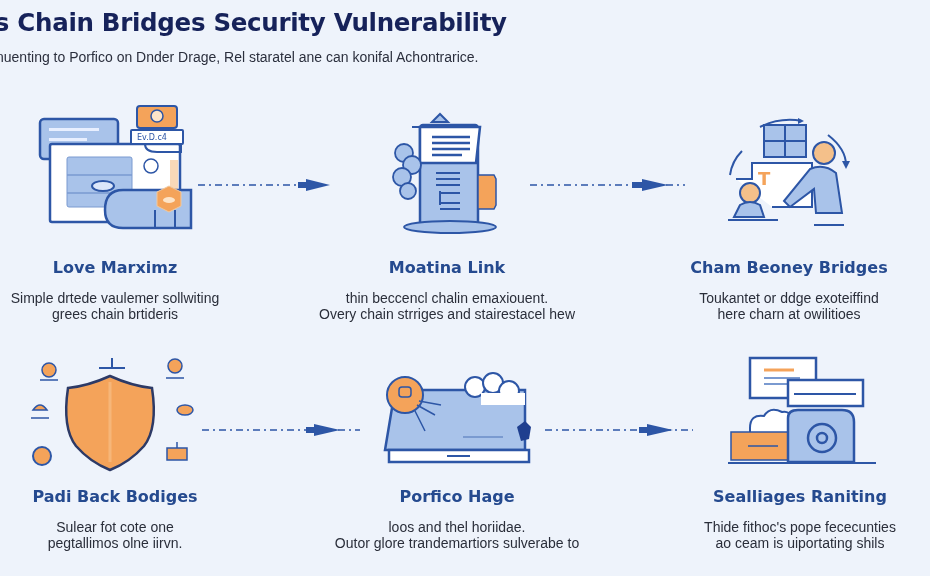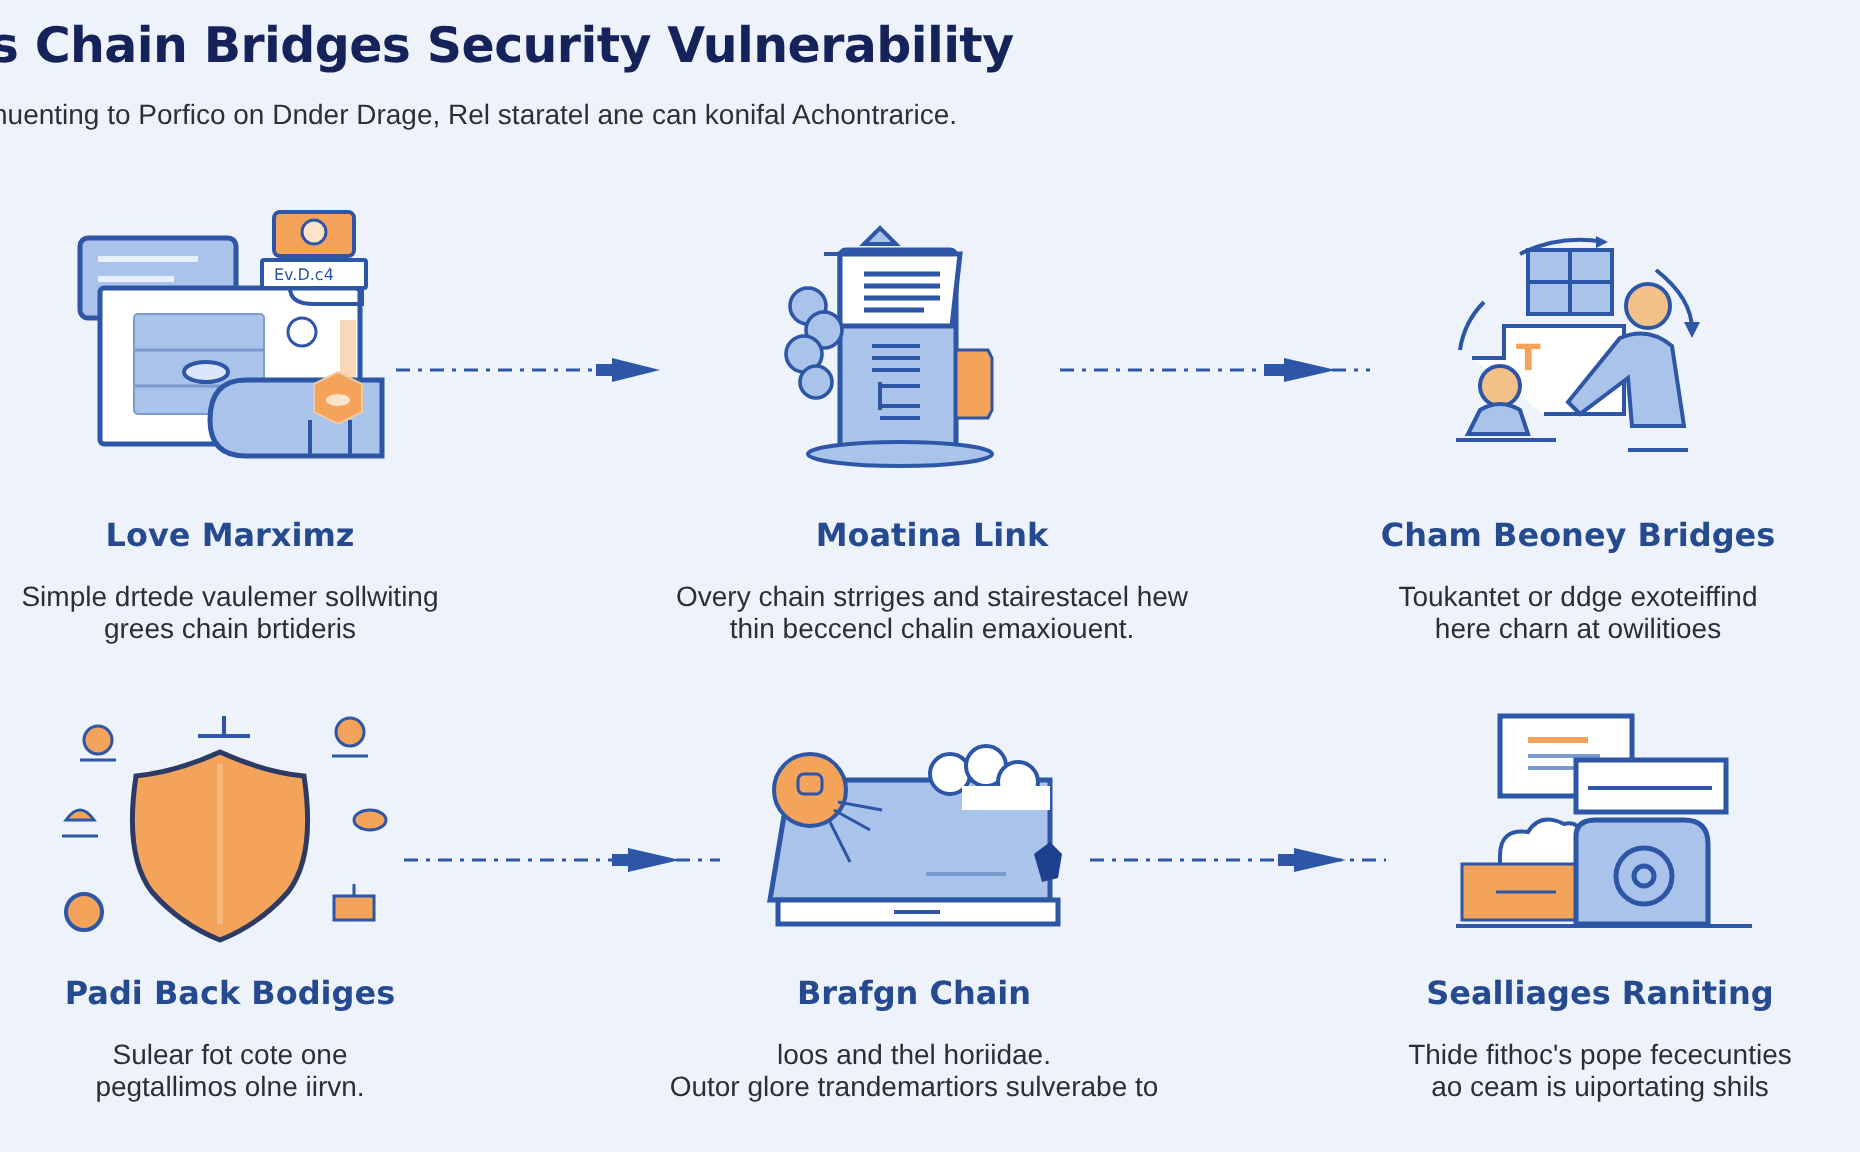--- a/index.html
+++ b/index.html
@@ -173,43 +173,43 @@
   <rect x="94" y="6" width="12" height="6" fill="#2d56a6"></rect>
 </svg>
 
 <div class="step" style="left:-35px;top:258px">
   <div class="head">Love Marximz</div>
   <div class="desc">
     <div>Simple drtede vaulemer sollwiting</div>
     <div>grees chain brtideris</div>
   </div>
 </div>
-<div class="step" style="left:316px;top:258px">
+<div class="step" style="left:297px;top:258px">
   <div class="head">Moatina Link</div>
   <div class="desc">
+    <div>thin beccencl chalin emaxiouent.</div>
     <div>Overy chain strriges  and stairestacel hew</div>
-    <div>thin beccencl chalin emaxiouent.</div>
   </div>
 </div>
 <div class="step" style="left:639px;top:258px">
   <div class="head">Cham Beoney Bridges</div>
   <div class="desc">
     <div>Toukantet or ddge exoteiffind</div>
     <div>here charn at owilitioes</div>
   </div>
 </div>
 <div class="step" style="left:-35px;top:487px">
   <div class="head">Padi Back Bodiges</div>
   <div class="desc">
     <div>Sulear fot cote one</div>
     <div>pegtallimos olne iirvn.</div>
   </div>
 </div>
 <div class="step" style="left:307px;top:487px">
-  <div class="head">Brafgn Chain</div>
+  <div class="head">Porfico Hage</div>
   <div class="desc">
     <div>loos and thel horiidae.</div>
     <div>Outor glore trandemartiors sulverabe to</div>
   </div>
 </div>
 <div class="step" style="left:650px;top:487px">
   <div class="head">Sealliages Raniting</div>
   <div class="desc">
     <div>Thide fithoc's pope fececunties</div>
     <div>ao ceam is uiportating shils</div>

